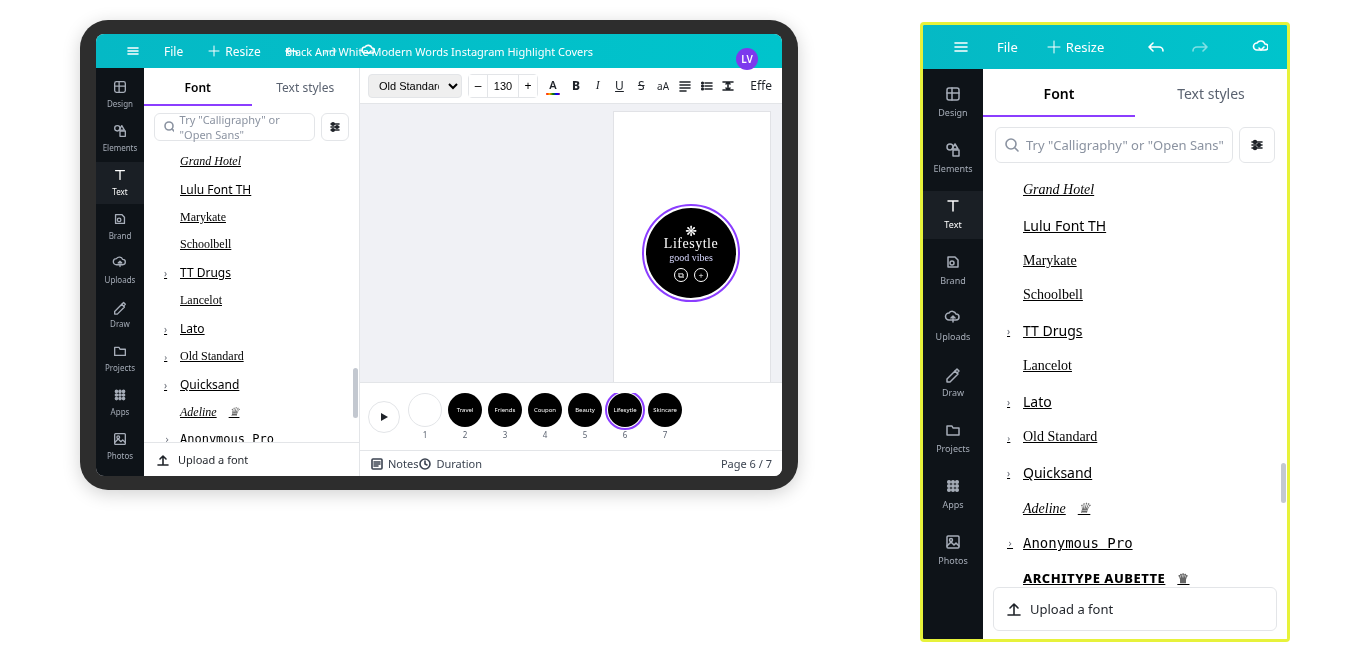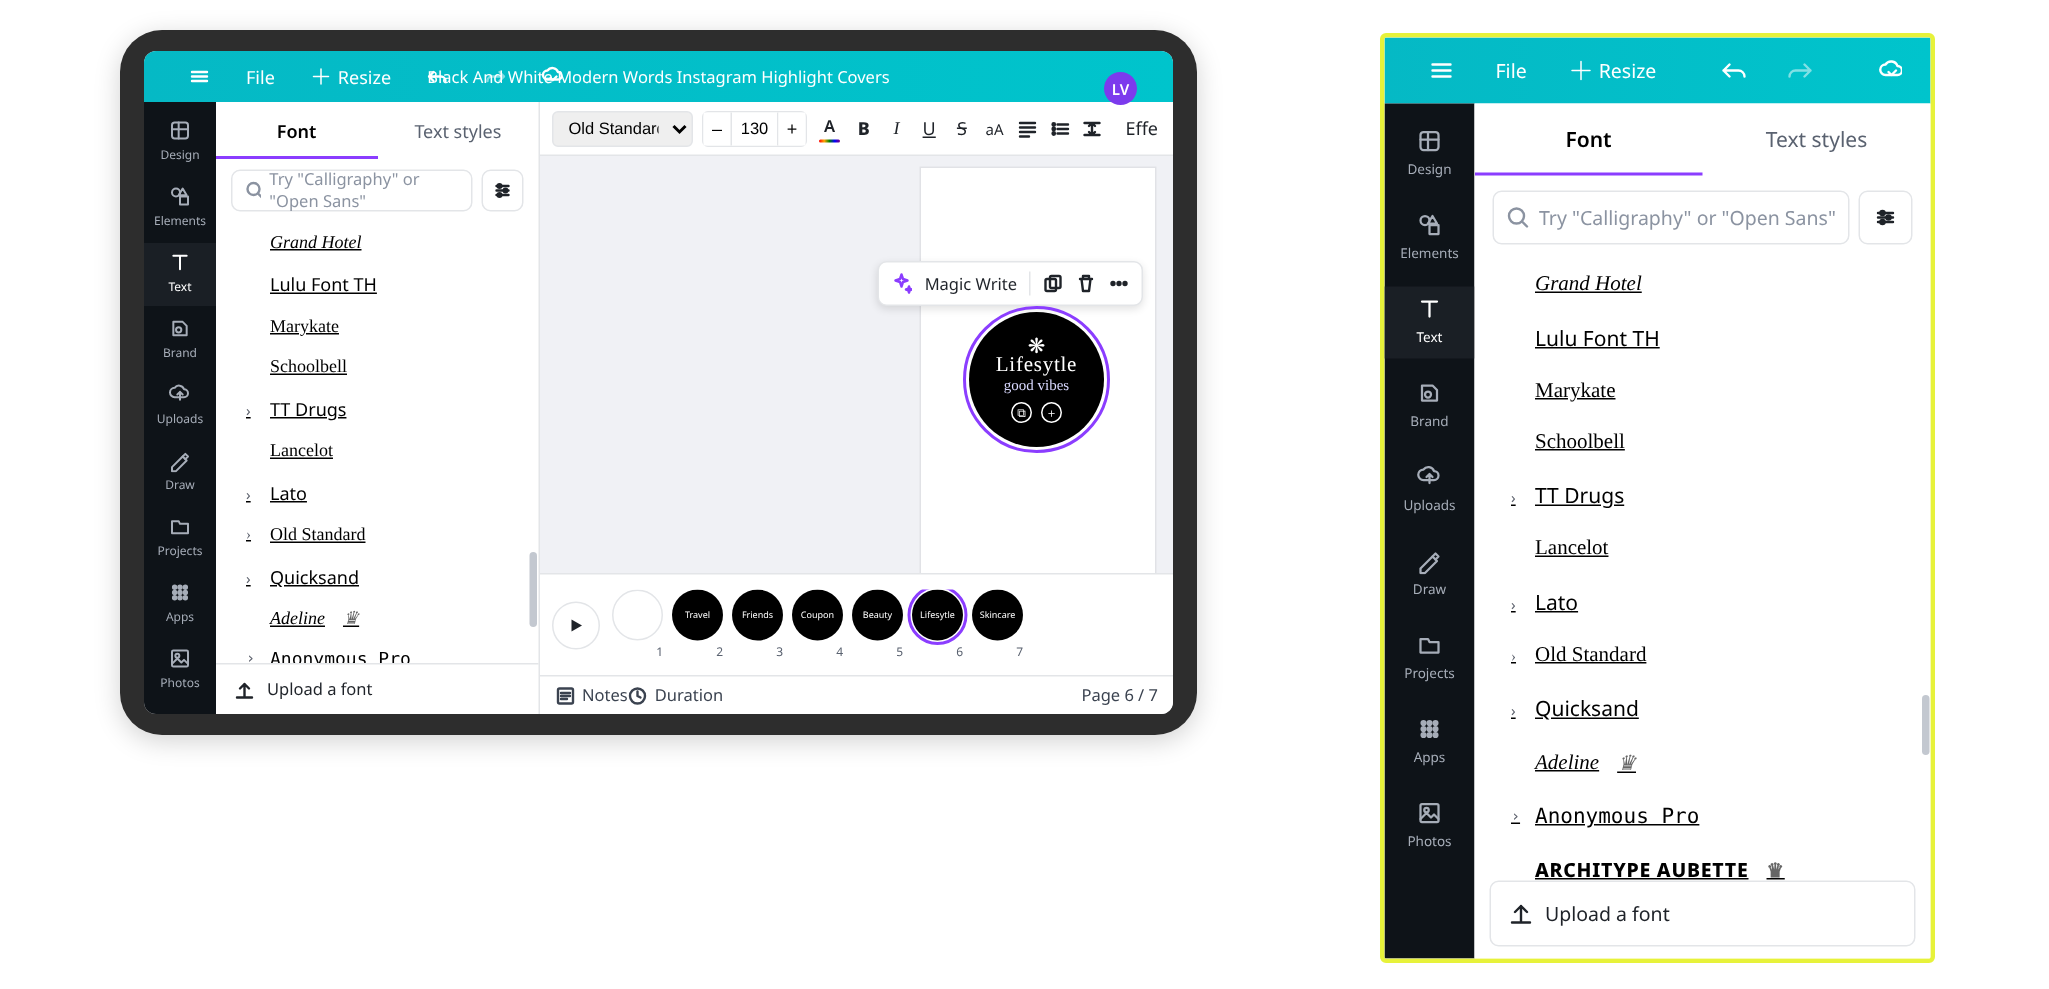--- a/index.html
+++ b/index.html
@@ -100,21 +100,21 @@
   .highlight-badge .big{font-family:Georgia,serif;font-size:14px;letter-spacing:.5px;}
   .highlight-badge .small{font-family:'Brush Script MT',cursive;font-size:10px;color:#d9d9ff;}
   .highlight-badge .tree{font-size:14px;line-height:1;margin-bottom:-2px;}
   .highlight-badge .row{display:flex;gap:6px;margin-top:5px;}
   .highlight-badge .row span{width:14px;height:14px;border:1px solid #fff;border-radius:50%;font-size:8px;display:flex;align-items:center;justify-content:center;}
 
   
   .page-strip{height:68px;background:#fff;border-top:1px solid var(--gray-border);display:flex;align-items:center;gap:8px;padding:0 8px;flex:none;position:relative;}
   .play{width:32px;height:32px;background:#fff;border:1px solid var(--gray-border);border-radius:50%;display:flex;align-items:center;justify-content:center;cursor:pointer;}
   .thumbs{display:flex;gap:6px;flex:1;overflow:hidden;}
-  .thumb{display:flex;flex-direction:column;align-items:flex-end;gap:2px;cursor:pointer;}
+  .thumb{display:flex;flex-direction:column;align-items:center;gap:2px;cursor:pointer;}
   .thumb .circ{width:34px;height:34px;border-radius:50%;background:#000;color:#fff;font-size:6px;display:flex;align-items:center;justify-content:center;text-align:center;line-height:1.1;}
   .thumb.grid .circ{background:#fff;border:1px solid var(--gray-border);display:grid;grid-template-columns:repeat(3,1fr);grid-template-rows:repeat(3,1fr);gap:1px;padding:2px;}
   .thumb.grid .circ span{background:#000;border-radius:50%;}
   .thumb.active .circ{outline:2px solid var(--purple);outline-offset:1px;}
   .thumb .num{font-size:8px;color:var(--gray-text);}
   .footer{height:26px;background:#fff;border-top:1px solid var(--gray-border);display:flex;align-items:center;padding:0 10px;font-size:11px;color:#3b4350;flex:none;}
   .footer .spacer{flex:1;}
 
   
   .caption{position:absolute;left:168px;top:584px;font-size:20px;color:#000;}
@@ -367,39 +367,20 @@
                 </svg>
               </div>
             <div class="spacer" style="flex:1"></div>
             <div class="tbtn" style="width:auto;padding:0 2px;">
                 <span>Effe</span>
               </div>
           </div>
 
           <div class="canvas">
             <div class="page"></div>
-            <div class="context-bar">
-              <svg class="i" style="stroke:#8b3dff">
-                  <path d="M7 1l1 3 3 1-3 1-1 3-1-3-3-1 3-1zM12 9l.5 1.5L14 11l-1.5.5L12 13l-.5-1.5L10 11l1.5-.5z"></path>
-                </svg>
-              <span>Magic Write</span>
-              <div class="sep"></div>
-              <svg class="i">
-                  <rect x="2" y="4" width="7" height="8" rx="1"></rect>
-                  <rect x="5" y="2" width="7" height="8" rx="1"></rect>
-                </svg>
-              <svg class="i">
-                  <path d="M3 4h8M5 4V2h4v2M4 4l1 8h4l1-8"></path>
-                </svg>
-              <svg class="i">
-                  <circle cx="3" cy="7" r="1" fill="currentColor"></circle>
-                  <circle cx="7" cy="7" r="1" fill="currentColor"></circle>
-                  <circle cx="11" cy="7" r="1" fill="currentColor"></circle>
-                </svg>
-            </div>
             <div class="highlight-badge">
               <span class="tree">❋</span>
               <span class="big">Lifesytle</span>
               <span class="small">good vibes</span>
               <div class="row">
                   <span>⧉</span>
                   <span>＋</span>
                 </div>
             </div>
           </div>

